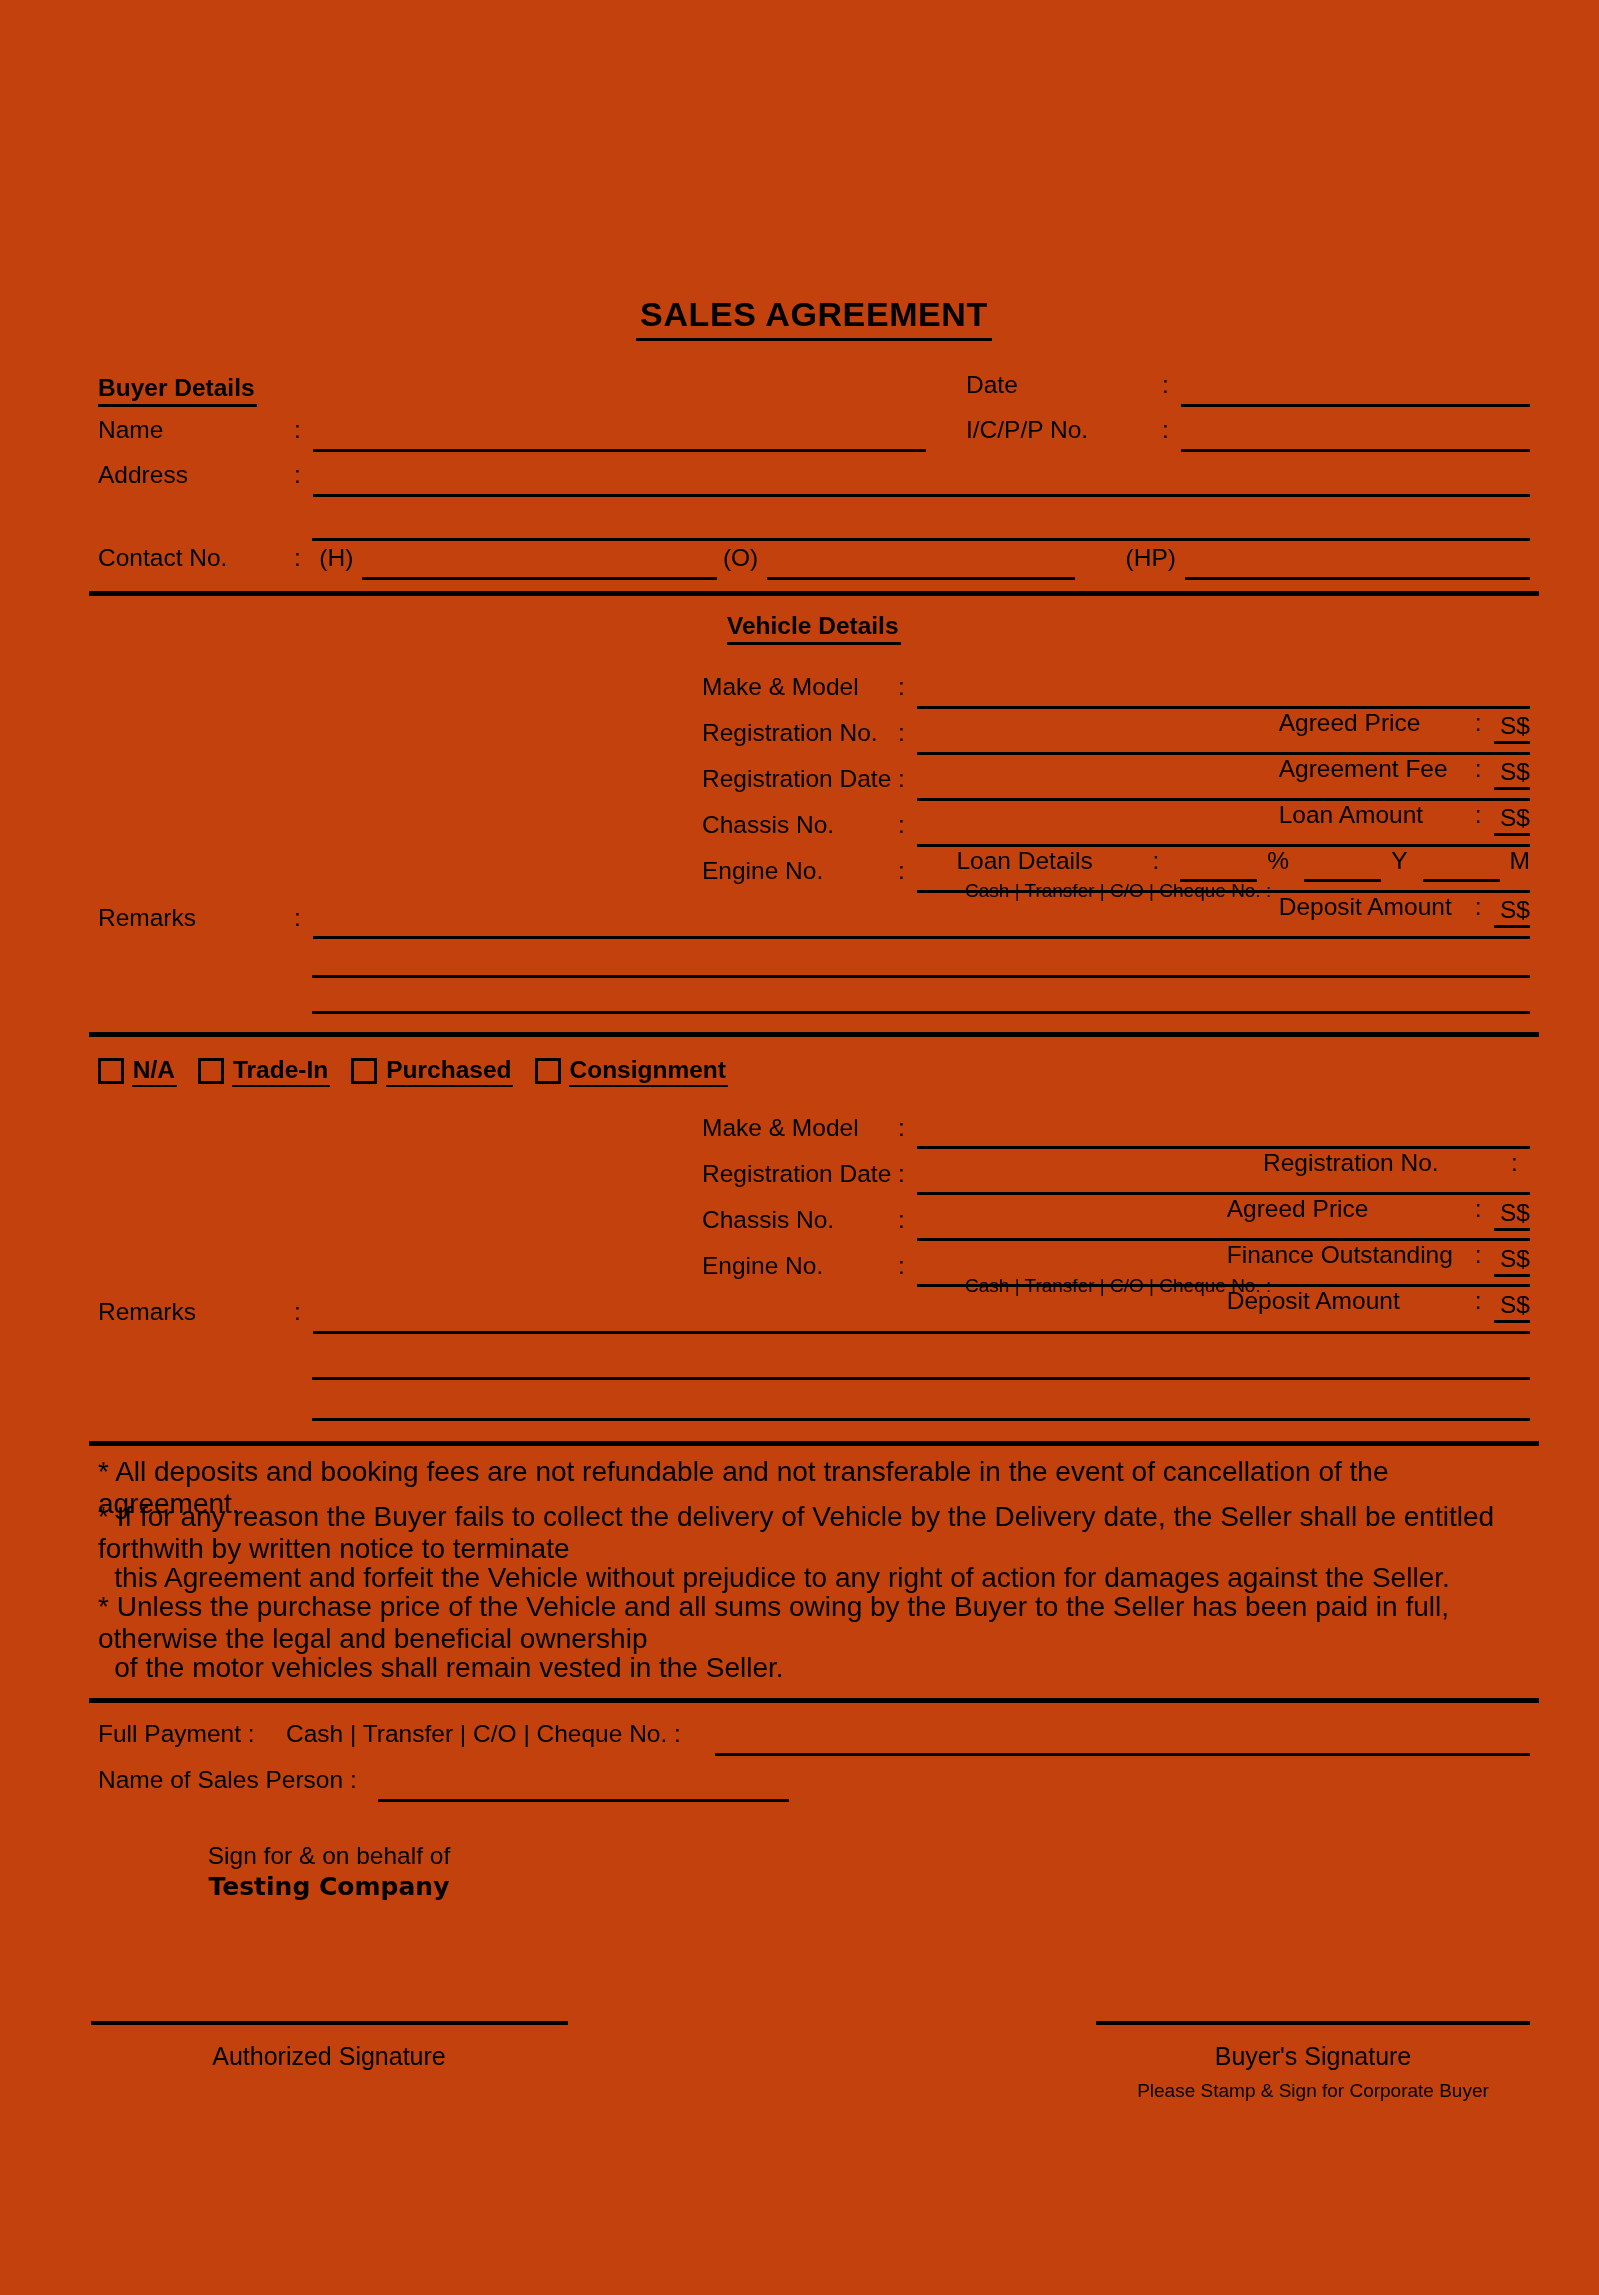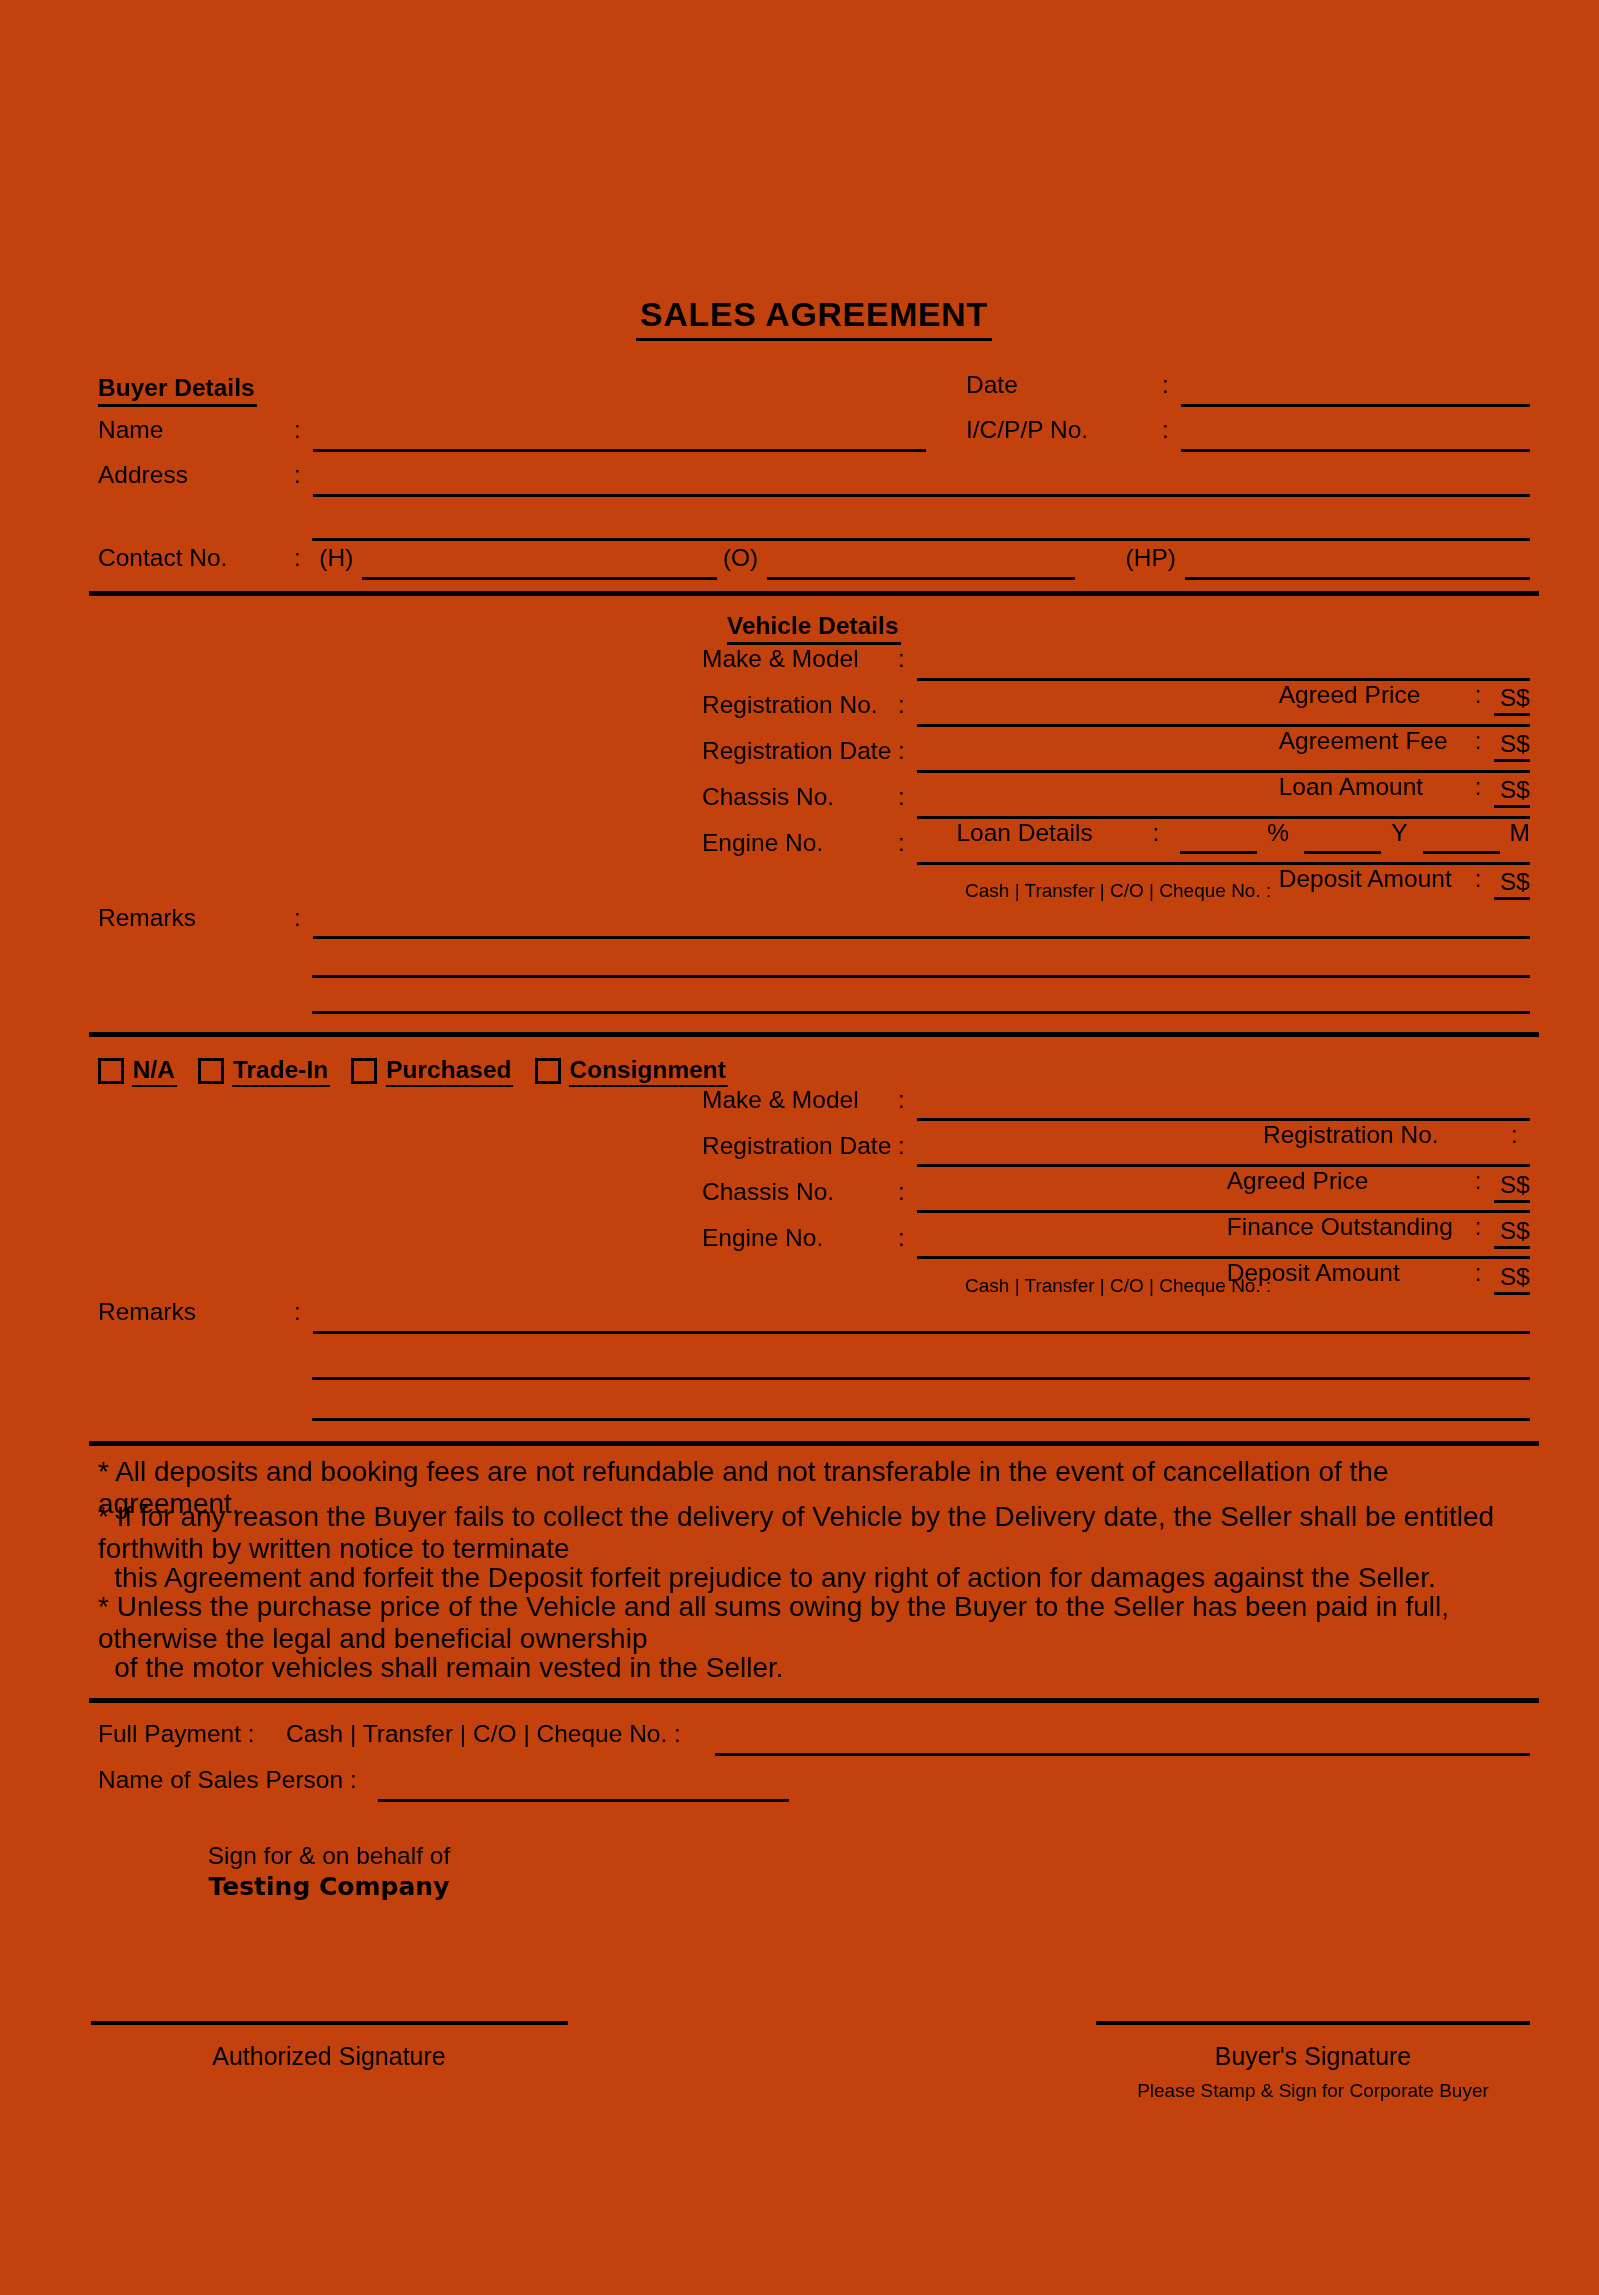--- a/index.html
+++ b/index.html
@@ -13,21 +13,21 @@
   .title-wrap{margin-top:295px;text-align:center;}
   .title{display:inline-block;font-size:34px;font-weight:bold;letter-spacing:0.6px;
          border-bottom:3.8px solid #000;padding:0 3.8px 3.8px 3.8px;}
 
   .heading{display:inline-block;font-weight:bold;border-bottom:3.1px solid #000;
            padding:0 2.5px 1.9px 0;}
 
   .frow{display:flex;align-items:flex-end;}
   .h58{height:36px;} .h62{height:39px;} .h72{height:45px;} .h73{height:46px;flex-direction:column;}
   .h70{height:44px;} .h44{height:28px;} .h66{height:41px;} .h74{height:46px;}
-  .lc{width:828px;display:flex;align-items:flex-end;flex-shrink:0;}
+  .lc{width:828px;display:flex;align-items:flex-end;flex-shrink:0;margin-top:28px;}
   .rc{flex:1;margin-left:40px;display:flex;align-items:flex-end;}
   .lbl{width:196px;flex-shrink:0;padding-bottom:7.5px;}
   .lblw{width:248px;}
   .col{width:19px;flex-shrink:0;padding-bottom:7.5px;}
   .line{flex:1;height:29px;border-bottom:3.1px solid #000;display:flex;align-items:flex-end;}
   .cur{padding:0 0 1.3px 6.3px;}
 
   .ctag{padding:0 8.8px 7.5px 6.3px;flex-shrink:0;}
   .gHP{margin-left:44px;}
 
@@ -323,21 +323,21 @@
     <div class="controw h66">
       <div class="indent"></div>
       <div class="line"></div>
     </div>
 
     <div class="hr" style="margin-top:20px;"></div>
 
     <div class="terms">
       <div class="term">* All deposits and booking fees are not refundable and not transferable in the event of cancellation of the agreement.</div>
       <div class="term">* If for any reason the Buyer fails to collect the delivery of Vehicle by the Delivery date, the Seller shall be entitled forthwith by written notice to terminate</div>
-      <div class="term tcont">this Agreement and forfeit the Deposit forfeit prejudice to any right of action for damages against the Seller.</div>
+      <div class="term tcont">this Agreement and forfeit the Vehicle without prejudice to any right of action for damages against the Seller.</div>
       <div class="term">* Unless the purchase price of the Vehicle and all sums owing by the Buyer to the Seller has been paid in full, otherwise the legal and beneficial ownership</div>
       <div class="term tcont">of the motor vehicles shall remain vested in the Seller.</div>
     </div>
 
     <div class="hr" style="margin-top:7.5px;"></div>
 
     <div class="fprow">
       <span class="fplbl">Full Payment :</span>
       <span class="fpmodes">Cash | Transfer | C/O | Cheque No. :</span>
       <div class="fpline"></div>

